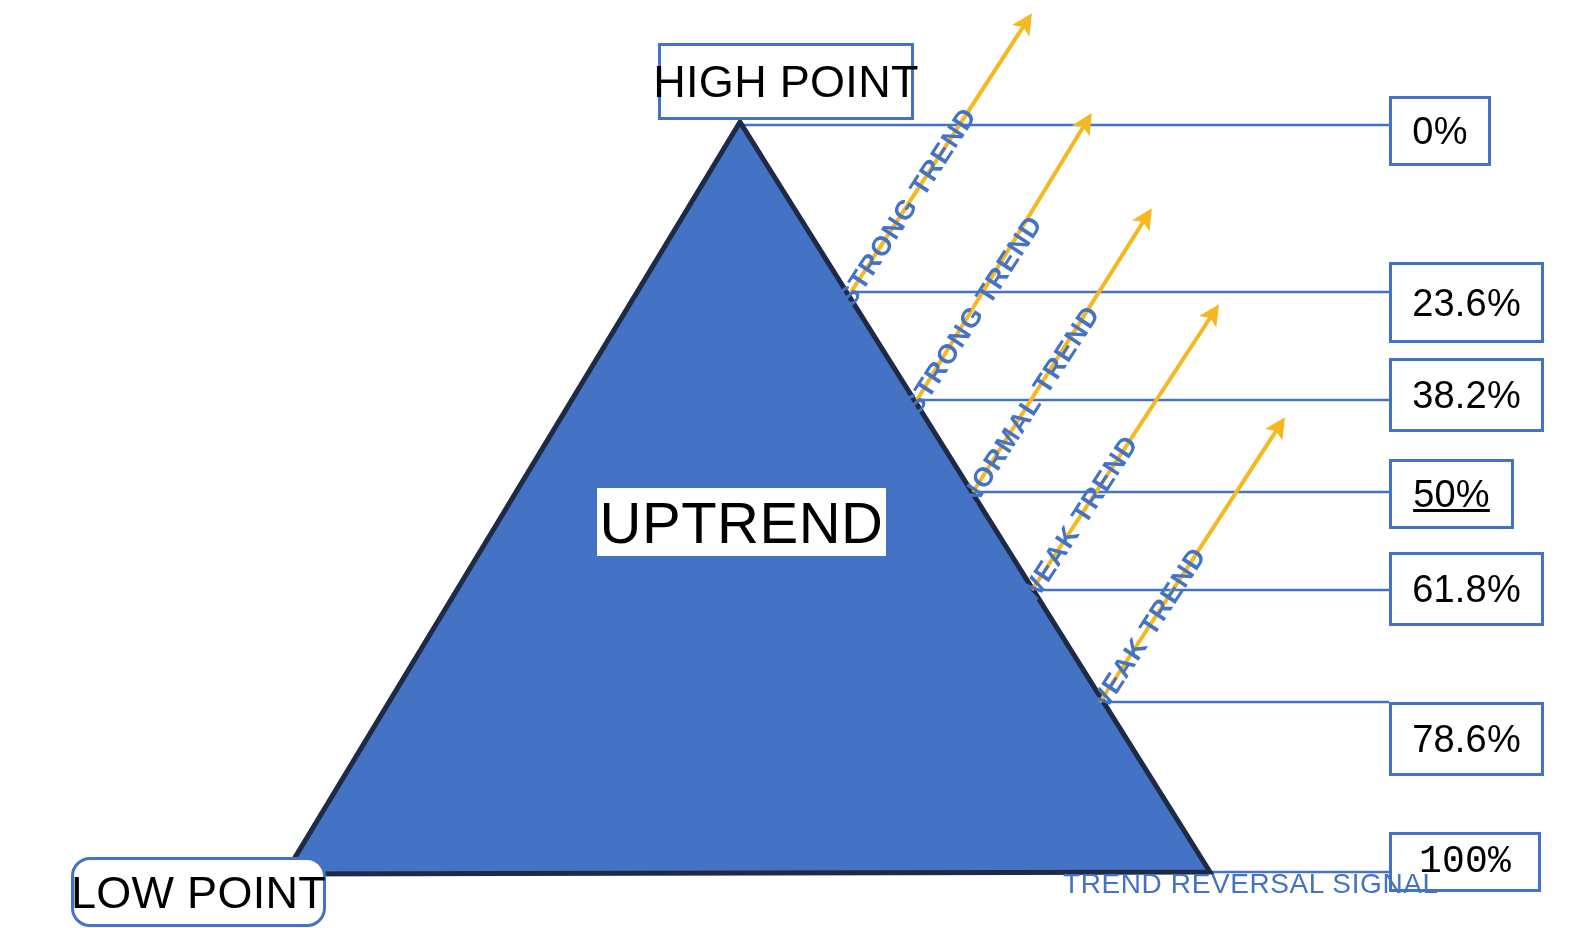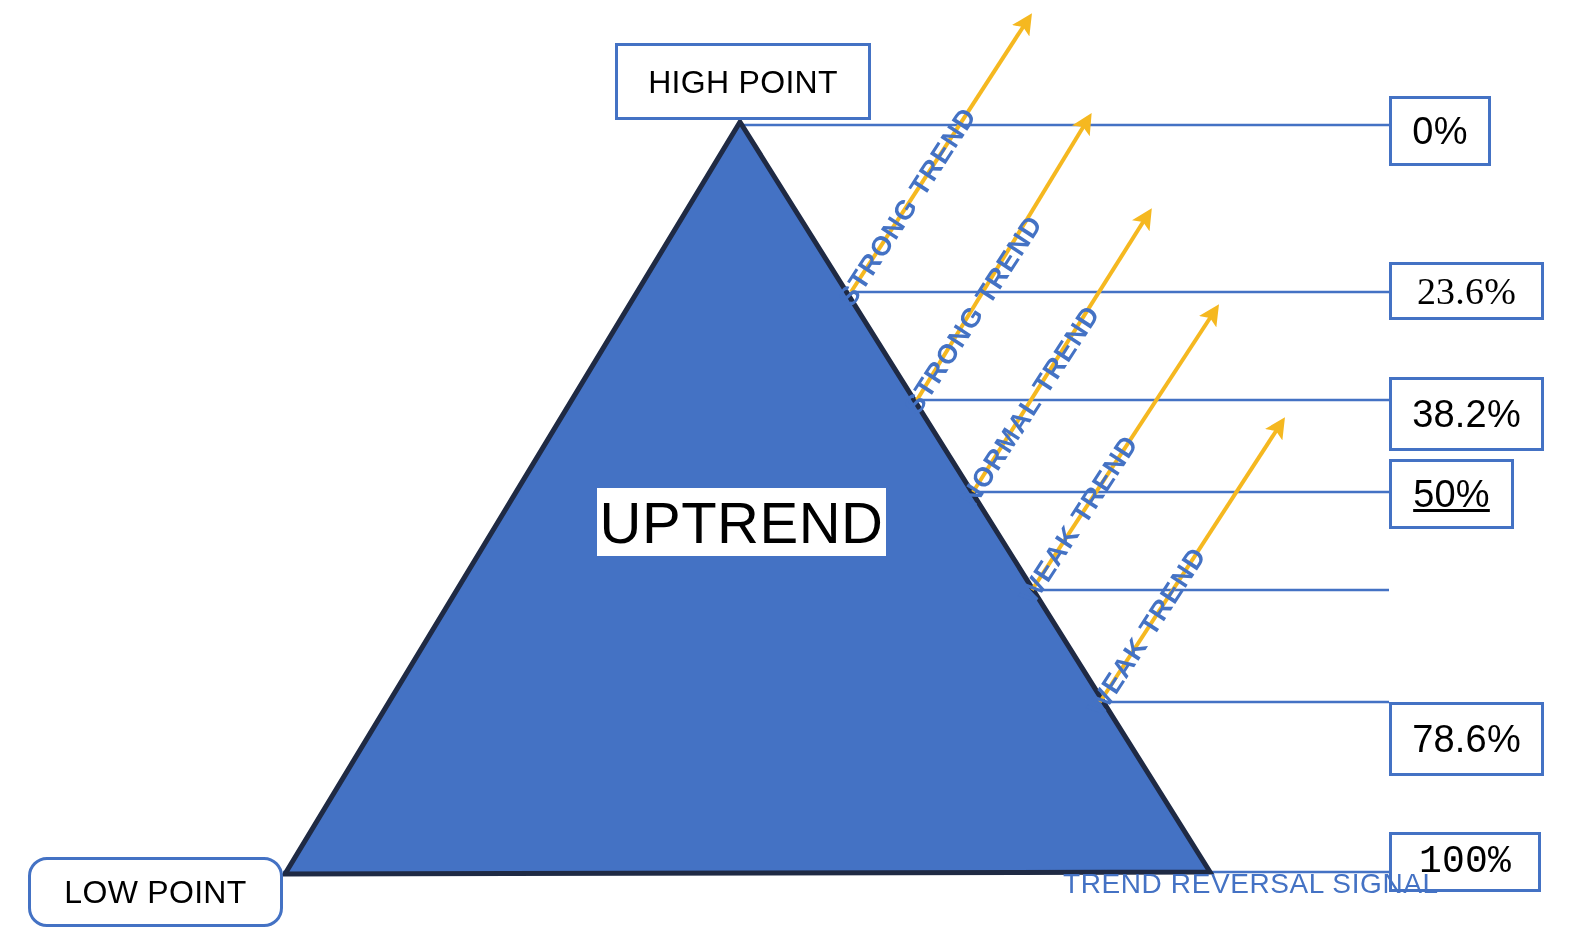--- a/index.html
+++ b/index.html
@@ -38,27 +38,28 @@
     color: #000000;
     font-weight: 400;
     line-height: 1;
     white-space: nowrap;
   }
   .pct-box {
     font-size: 38px;
     letter-spacing: 0.2px;
   }
   .point-box {
-    font-size: 32px;
+    font-size: 45px;
     letter-spacing: 0.3px;
+    margin-left: 43px;
   }
   
   #box-0    { left: 1389px; top: 96px;  width: 102px; height: 70px; }
-  #box-236  { left: 1389px; top: 262px; width: 155px; height: 58px; font-family: Liberation Serif, serif; }
-  #box-382  { left: 1389px; top: 377px; width: 155px; height: 74px; }
+  #box-236  { left: 1389px; top: 262px; width: 155px; height: 81px; }
+  #box-382  { left: 1389px; top: 358px; width: 155px; height: 74px; }
   #box-50   { left: 1389px; top: 459px; width: 125px; height: 70px; text-decoration: underline; }
   #box-618  { left: 1389px; top: 552px; width: 155px; height: 74px; }
   #box-786  { left: 1389px; top: 702px; width: 155px; height: 74px; }
   #box-100  { left: 1389px; top: 832px; width: 152px; height: 60px; font-family: Liberation Mono, monospace; }
 
   #box-high {
     left: 615px; top: 43px; width: 256px; height: 77px;
   }
   #box-low {
     left: 28px; top: 857px; width: 255px; height: 70px; border-radius: 19px;
@@ -154,20 +155,21 @@
   <div id="box-low" class="callout point-box">LOW POINT</div>
 
   <div id="box-0" class="callout pct-box">0%</div>
 
   <div id="box-236" class="callout pct-box">23.6%</div>
 
   <div id="box-382" class="callout pct-box">38.2%</div>
 
   <div id="box-50" class="callout pct-box">50%</div>
 
+  <div id="box-618" class="callout pct-box">61.8%</div>
 
   <div id="box-786" class="callout pct-box">78.6%</div>
 
   <div id="box-100" class="callout pct-box">100%</div>
 
   <div id="reversal-caption">TREND REVERSAL SIGNAL</div>
 
 </div>
 
 </body></html>

